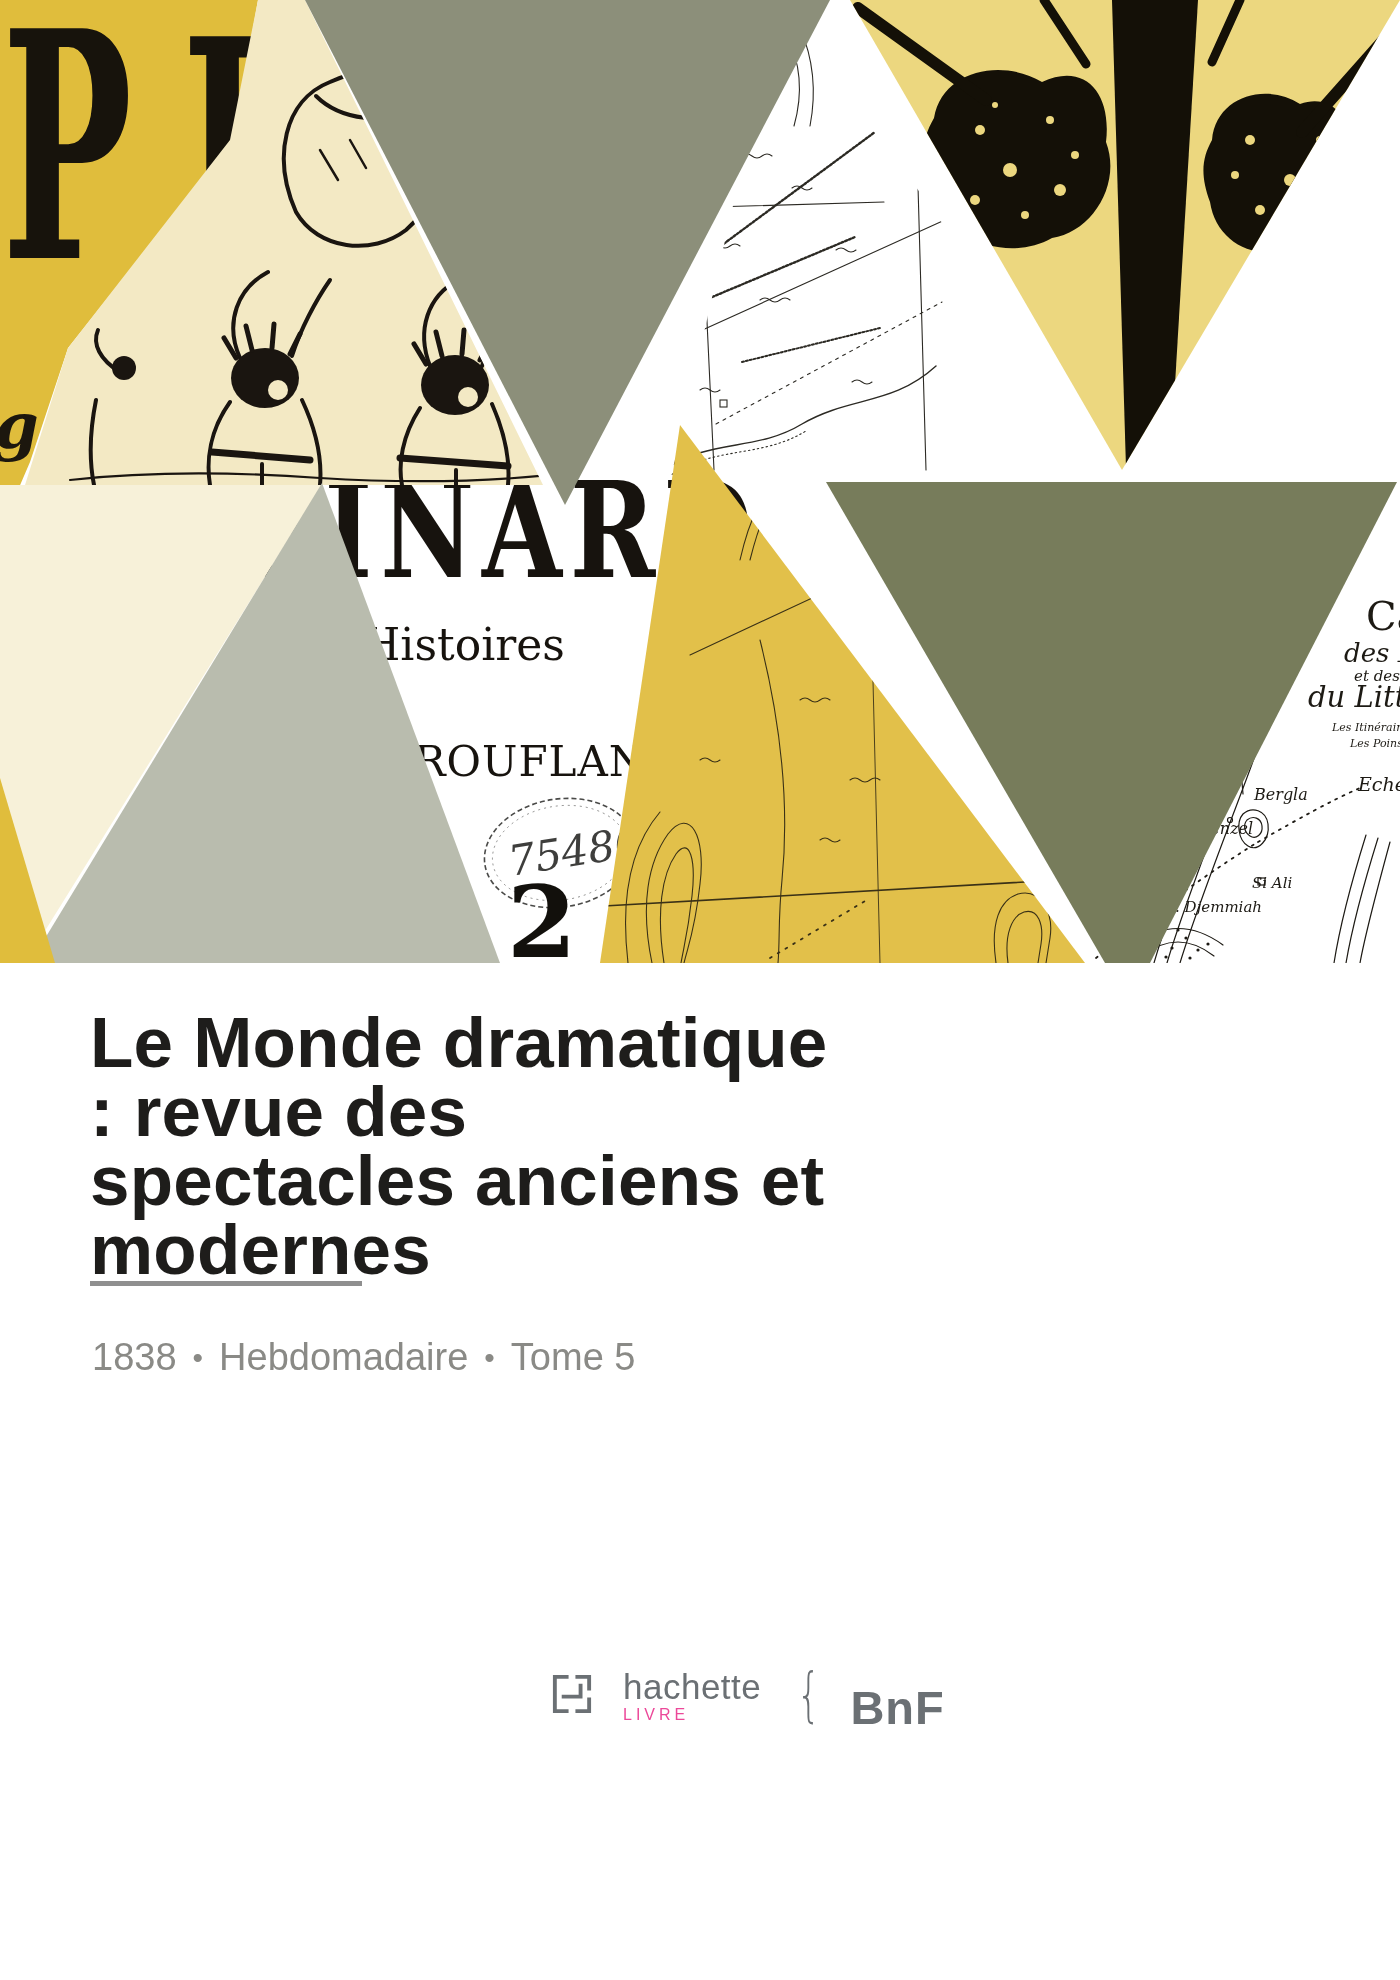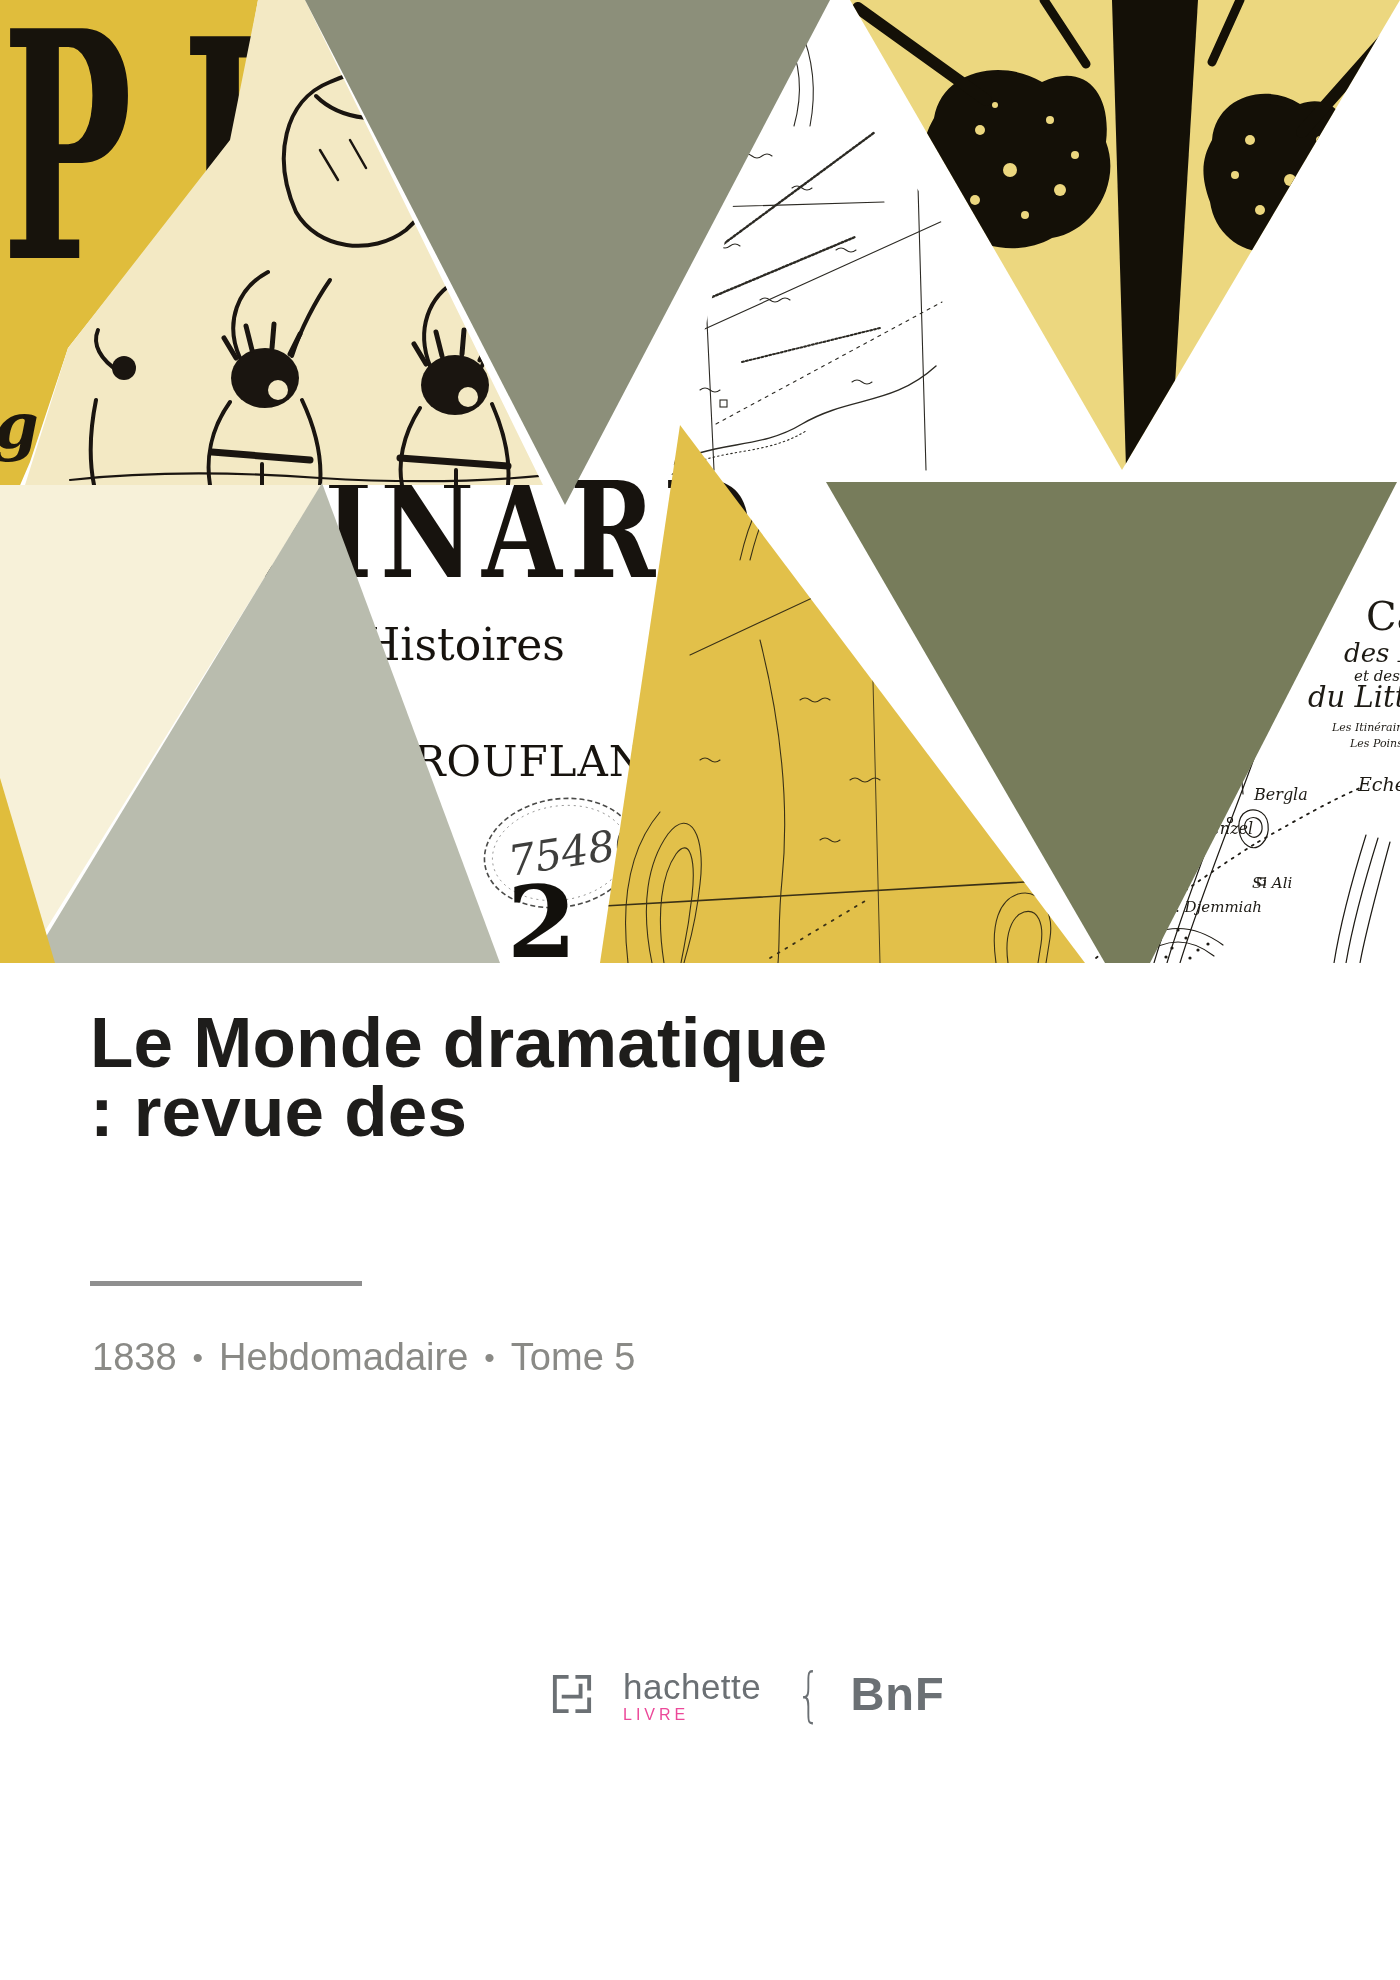--- a/index.html
+++ b/index.html
@@ -16,21 +16,21 @@
     font-size:38px;color:#8a8a86;font-family:"Liberation Sans",sans-serif;justify-content:flex-end;}
   .meta-line .sep{font-size:30px;line-height:38px;color:#8a8a86;}
 
   .footer{position:absolute;left:548px;top:1670px;display:flex;align-items:flex-start;gap:25px;color:#6b7074;}
   .hl-icon{width:48px;height:48px;flex:0 0 auto;}
   .hl-word{display:flex;flex-direction:column;margin-left:2px;}
   .hl-name{font-size:35px;line-height:34px;color:#6b7074;letter-spacing:.5px;}
   .hl-sub{font-size:16px;letter-spacing:4px;color:#ec4899;margin-top:2px;}
   .bnf-brace{font-family:"DejaVu Sans",sans-serif;font-size:52px;line-height:50px;font-weight:300;
     transform:scale(.72,1.12);transform-origin:center;margin-left:6px;color:#6b7074;}
-  .bnf-name{font-size:47px;line-height:48px;font-weight:600;letter-spacing:1px;color:#6b7074;}
+  .bnf-name{font-size:47px;line-height:48px;font-weight:600;letter-spacing:1px;color:#6b7074;margin-top:14px;}
 
   text{user-select:none;}
 </style>
 </head>
 <body>
 
 <div class="page">
 
   <div class="banner">
   <svg width="1400" height="963" viewBox="0 0 1400 963" xmlns="http://www.w3.org/2000/svg">
@@ -261,21 +261,21 @@
 
     <path d="M826,482 L1397,482 L1150,963 H1105 Z" fill="#777c5b"></path>
 
     <path d="M0,778 L55,963 H0 Z" fill="#e0bd3c"></path>
   </svg>
   </div>
 
   <div class="title-block">
     <h1>
       <span>Le Monde dramatique : revue des</span><br>
-      <br>
+      <span>spectacles anciens et modernes</span><br>
     </h1>
   </div>
 
   <div class="divider"></div>
 
   <div class="meta-line">
     <span>1838</span>
     <span class="sep">•</span>
     <span>Hebdomadaire</span>
     <span class="sep">•</span>

